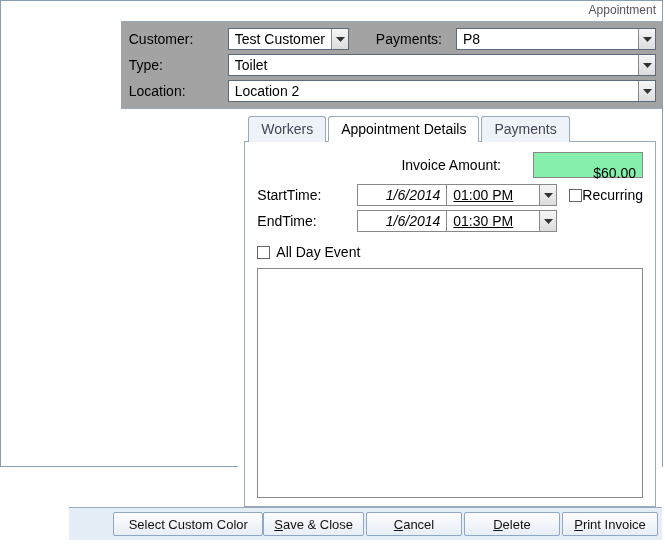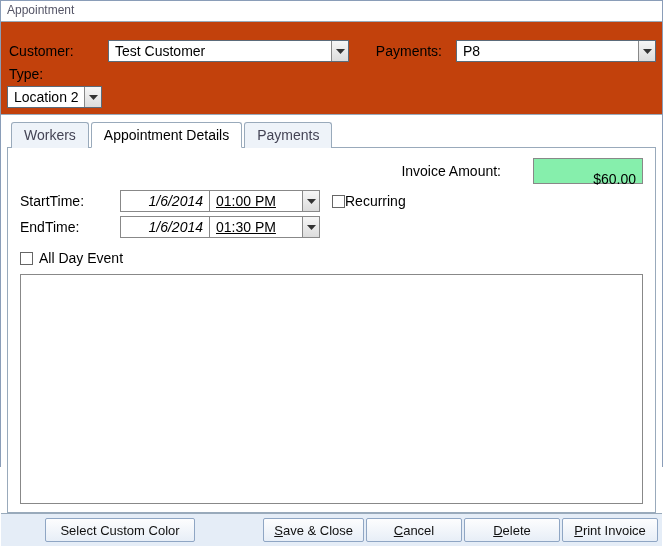--- a/index.html
+++ b/index.html
@@ -12,32 +12,33 @@
     height: 551px;
     overflow: hidden;
   }
   .window {
     border: 1px solid #8a9db8;
     width: 663px;
     height: 467px;
     position: relative;
     display: flex;
     flex-direction: column;
+    align-items: flex-end;
   }
   .titlebar {
     font-size: 12px;
     color: #556;
     padding: 2px 6px 4px 6px;
     height: 20px;
   }
   .header-fields {
-    background: #c2410c;
+    background: #a3a3a3;
     border-top: 1px solid #9ab;
     border-bottom: 1px solid #9ab;
-    padding: 18px 6px 6px 6px;
+    padding: 6px 6px 6px 6px;
   }
   .hrow {
     display: grid;
     grid-template-columns: 95px 1fr 95px 200px;
     align-items: center;
     gap: 6px;
     margin-bottom: 4px;
   }
   .hrow:last-child { margin-bottom: 0; }
   .hrow.full {
@@ -249,22 +250,31 @@
         <div class="combo-text">P8</div>
         <div class="combo-btn">
           <svg width="9" height="5">
               <polygon points="0,0 9,0 4.5,5" fill="#333"></polygon>
             </svg>
         </div>
       </div>
     </div>
     <div class="hrow full">
       <div class="hlabel">Type:</div>
+      <div class="combo">
+        <div class="combo-text">Toilet</div>
+        <div class="combo-btn">
+          <svg width="9" height="5">
+              <polygon points="0,0 9,0 4.5,5" fill="#333"></polygon>
+            </svg>
+        </div>
+      </div>
     </div>
     <div class="hrow full">
+      <div class="hlabel">Location:</div>
       <div class="combo">
         <div class="combo-text">Location 2</div>
         <div class="combo-btn">
           <svg width="9" height="5">
               <polygon points="0,0 9,0 4.5,5" fill="#333"></polygon>
             </svg>
         </div>
       </div>
     </div>
   </div>

